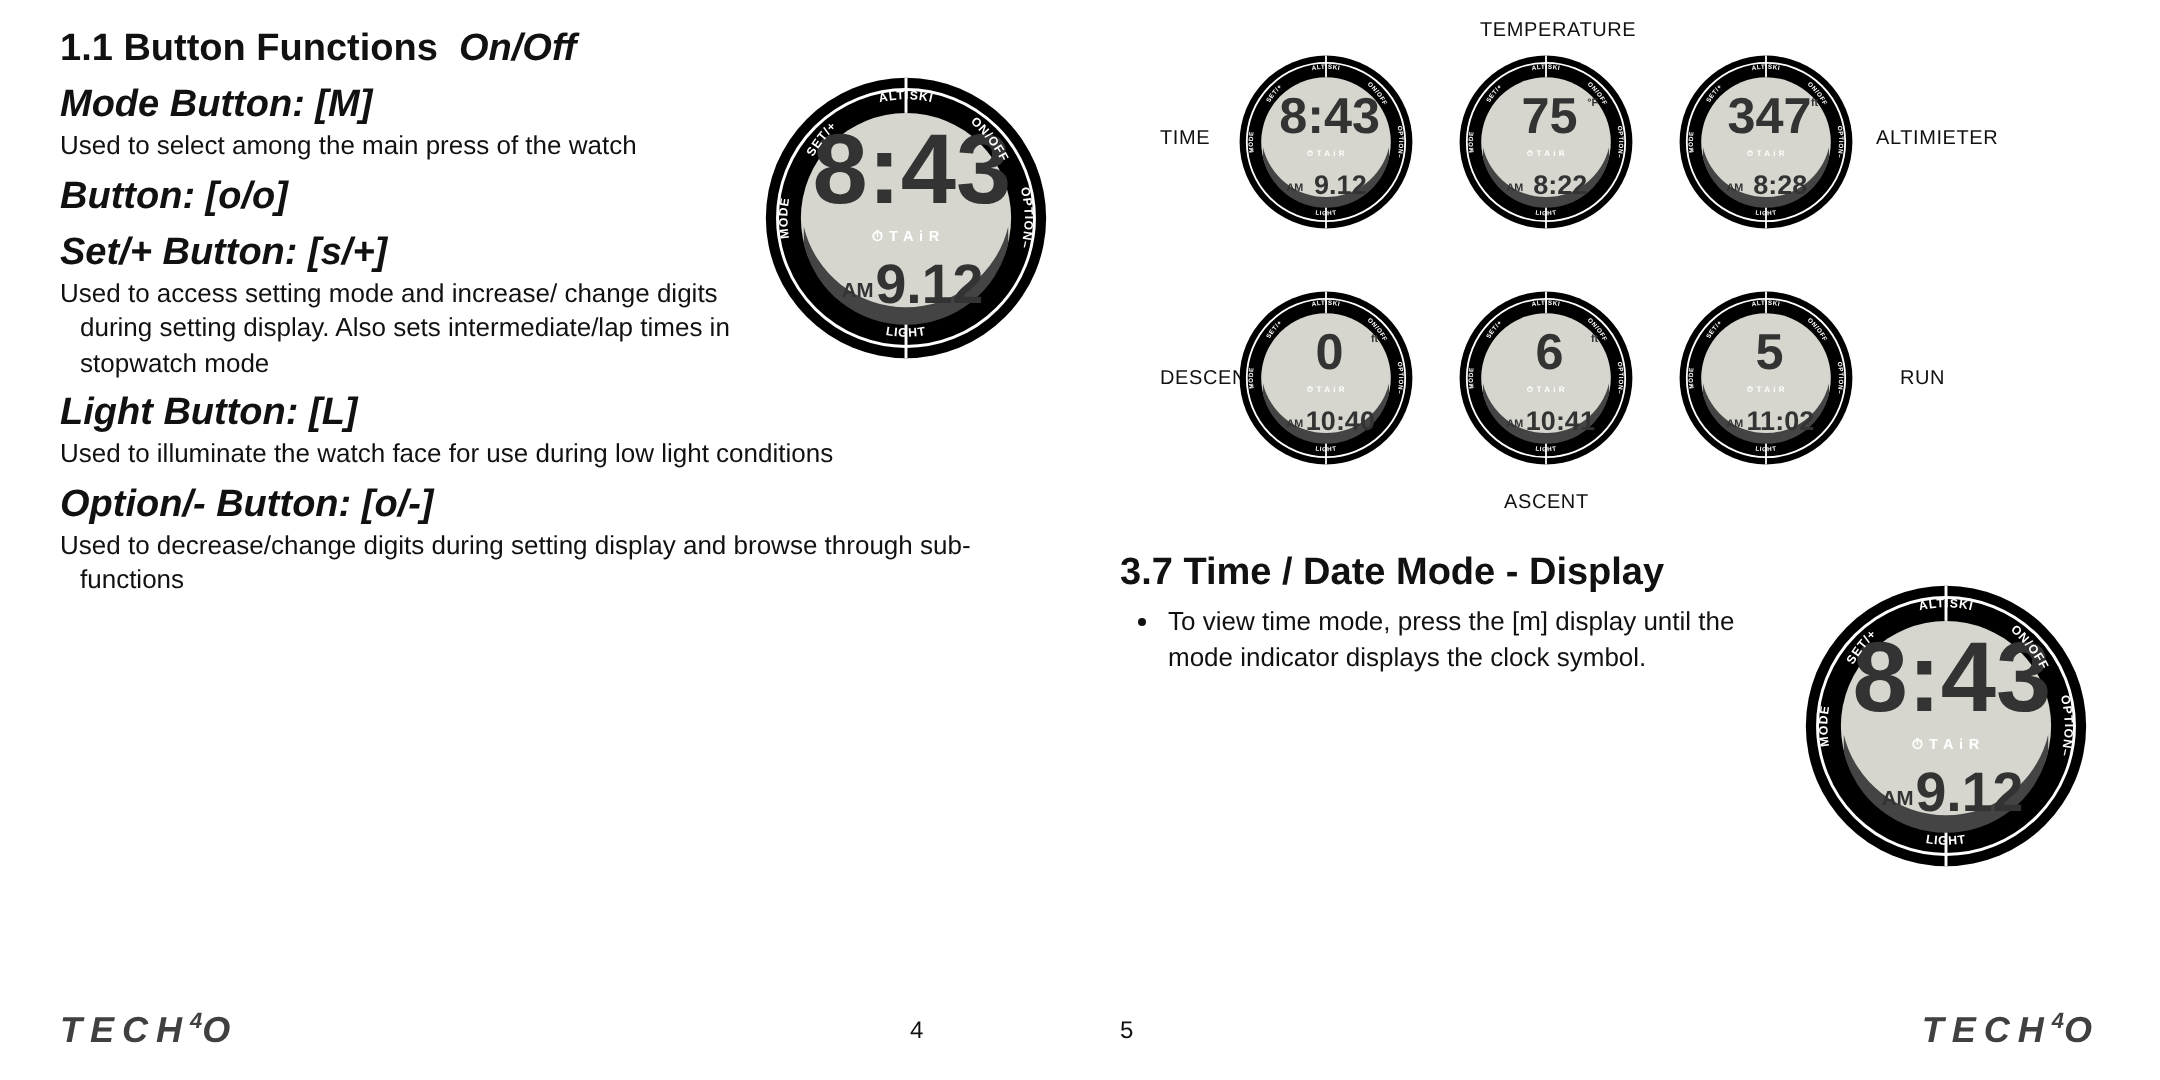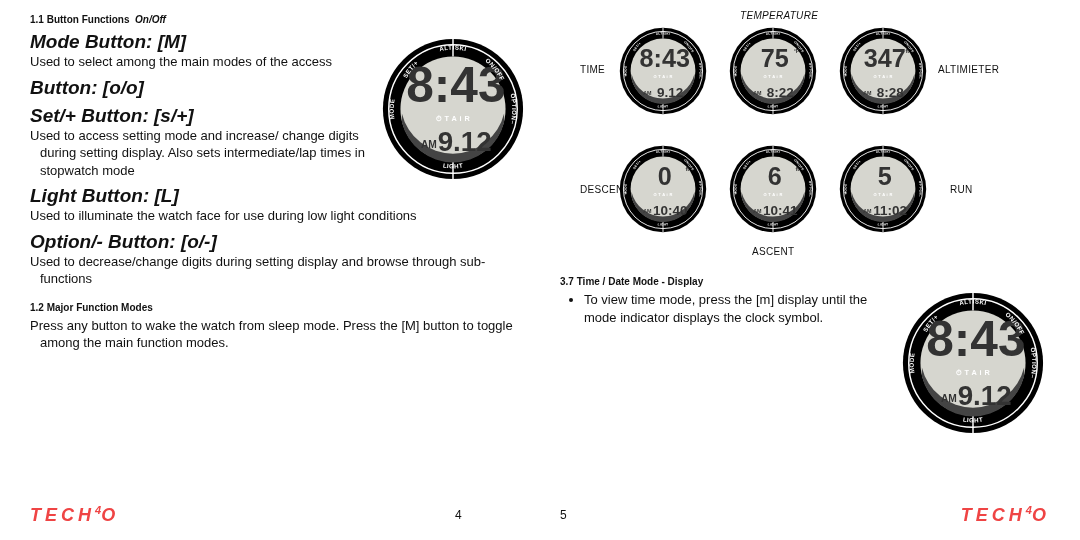--- a/index.html
+++ b/index.html
@@ -11,21 +11,21 @@
     background: #fff;
     position: relative;
     padding: 14px 30px 12px 30px;
     display: flex;
     gap: 40px;
   }
   .page { flex: 1; position: relative; }
   .left-col { width: 510px; }
   .right-col { width: 490px; }
 
-  .section-heading { font-weight: bold; font-size: 10px; margin-bottom: 2px; }
+  .section-heading { font-weight: bold; font-size: 19px; margin-bottom: 2px; }
   .onoff { font-style: italic; font-weight: bold; }
   .sub-heading { font-weight: bold; font-style: italic; font-size: 19px; margin-top: 6px; }
   .body-text { font-size: 13px; line-height: 1.35; margin-bottom: 2px; padding-left: 10px; text-indent: -10px; }
   .body-text-flat { font-size: 13px; line-height: 1.35; margin-bottom: 2px; }
 
   .left-upper { width: 340px; }
 
   
   .watch { position: absolute; }
   .watch.big { width: 146px; height: 146px; }
@@ -40,21 +40,21 @@
   .grid {
     position: relative;
     width: 100%; height: 260px;
   }
   .grid .watch.small { position: absolute; }
   .glabel { position: absolute; font-size: 10px; font-weight: 400; letter-spacing: .3px; text-align: center; }
 
   
   .brand {
     font-family: Arial, sans-serif; font-weight: 900; font-style: italic;
-    letter-spacing: 4px; font-size: 18px; color:#ef4444;
+    letter-spacing: 4px; font-size: 18px; color:#404040;
     position: absolute; bottom: 14px;
   }
   .brand .sup { font-size: 11px; vertical-align: super; letter-spacing: 0; font-style: italic; }
   .brand.left { left: 30px; }
   .brand.right { right: 30px; }
   .pagenum { position: absolute; bottom: 18px; font-size: 12px; }
   .pagenum.l { left: 455px; }
   .pagenum.r { left: 560px; }
 
   ul.bullet { list-style: disc; padding-left: 24px; margin-top: 4px; }
@@ -62,42 +62,38 @@
 </style>
 </head>
 <body>
 
 <div class="page left-col">
   <div class="left-upper">
     <div class="section-heading">
       <span>1.1 Button Functions</span>&nbsp;&nbsp;<span class="onoff">On/Off</span>
     </div>
     <div class="sub-heading">Mode Button: [M]</div>
-    <div class="body-text">Used to select among the main modes of the access</div>
+    <div class="body-text">Used to select among the main press of the watch</div>
 
     <div class="sub-heading">Button: [o/o]</div>
 
     <div class="sub-heading">Set/+ Button: [s/+]</div>
     <div class="body-text">Used to access setting mode and increase/ change digits during setting display. Also sets intermediate/lap times in stopwatch mode</div>
   </div>
 
   <div>
     <div class="sub-heading">Light Button: [L]</div>
     <div class="body-text">Used to illuminate the watch face for use during low light conditions</div>
   </div>
 
   <div>
     <div class="sub-heading">Option/- Button: [o/-]</div>
     <div class="body-text">Used to decrease/change digits during setting display and browse through sub-functions</div>
   </div>
 
-  <div style="margin-top:14px">
-    <div class="section-heading">1.2 Major Function Modes</div>
-    <div class="body-text" style="margin-top:4px">Press any button to wake the watch from sleep mode. Press the [M] button to toggle among the main function modes.</div>
-  </div>
 
   <div class="watch big" style="top:22px; left:350px;">
 <svg viewBox="0 0 100 100">
   <defs>
     <path id="arcTfalse" d="M20,24 A38,38 0 0,1 80,24" fill="none"></path>
     <path id="arcBfalse" d="M20,76 A38,38 0 0,0 80,76" fill="none"></path>
     <path id="arcLfalse" d="M16,72 A40,40 0 0,1 16,28" fill="none"></path>
     <path id="arcRfalse" d="M84,28 A40,40 0 0,1 84,72" fill="none"></path>
     <path id="arcTLfalse" d="M14,40 A42,42 0 0,1 36,12" fill="none"></path>
     <path id="arcTRfalse" d="M64,12 A42,42 0 0,1 86,40" fill="none"></path>
@@ -125,21 +121,21 @@
   <text class="w-lbl" font-size="4.2"><textPath href="#arcLfalse" startOffset="50%" text-anchor="middle">MODE</textPath></text>
   <text class="w-lbl" font-size="4.2"><textPath href="#arcRfalse" startOffset="50%" text-anchor="middle">OPTION–</textPath></text>
   <text class="w-lbl" font-size="4.2"><textPath href="#arcTLfalse" startOffset="50%" text-anchor="middle">SET/+</textPath></text>
   <text class="w-lbl" font-size="4.2"><textPath href="#arcTRfalse" startOffset="50%" text-anchor="middle">ON/OFF</textPath></text>
 </svg></div>
 </div>
 
 <div class="page right-col">
   <div class="grid">
 
-    <span class="glabel" style="top:-4px; left:180px;font-style:italic;">TEMPERATURE</span>
+    <span class="glabel" style="top:-4px; left:180px;">TEMPERATURE</span>
     <span class="glabel" style="top:50px; left:20px;">TIME</span>
     <span class="glabel" style="top:50px; left:378px;text-align:right;">ALTIMIETER</span>
     <span class="glabel" style="top:170px; left:0px;margin-left:20px;">DESCENT</span>
     <span class="glabel" style="top:170px; left:390px;">RUN</span>
     <span class="glabel" style="top:232px; left:192px;">ASCENT</span>
 
     <div class="watch small" style="top:12px;  left:58px;">
 <svg viewBox="0 0 100 100">
   <defs>
     <path id="arcTtrue" d="M20,24 A38,38 0 0,1 80,24" fill="none"></path>

